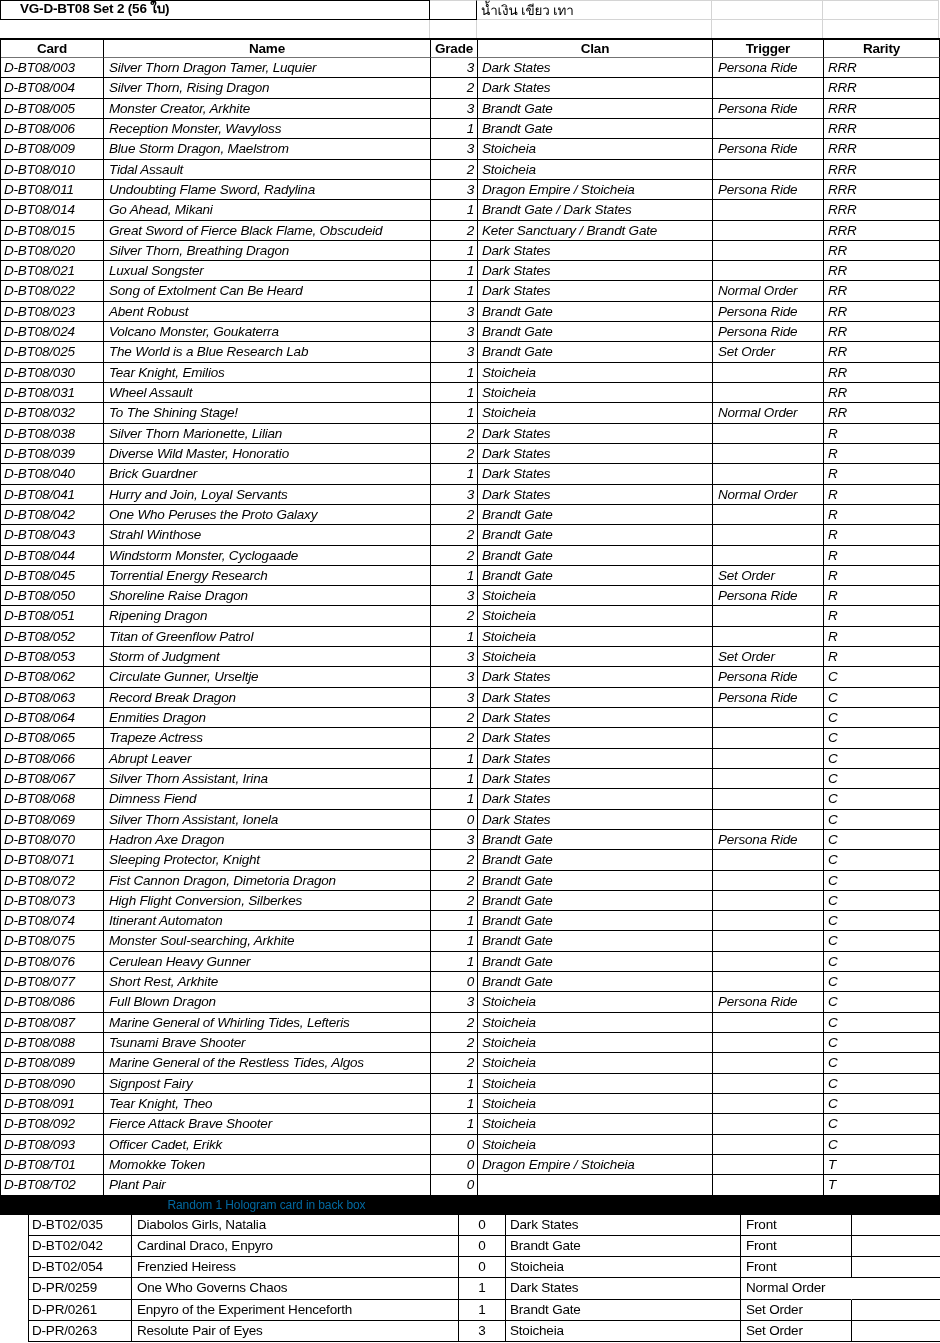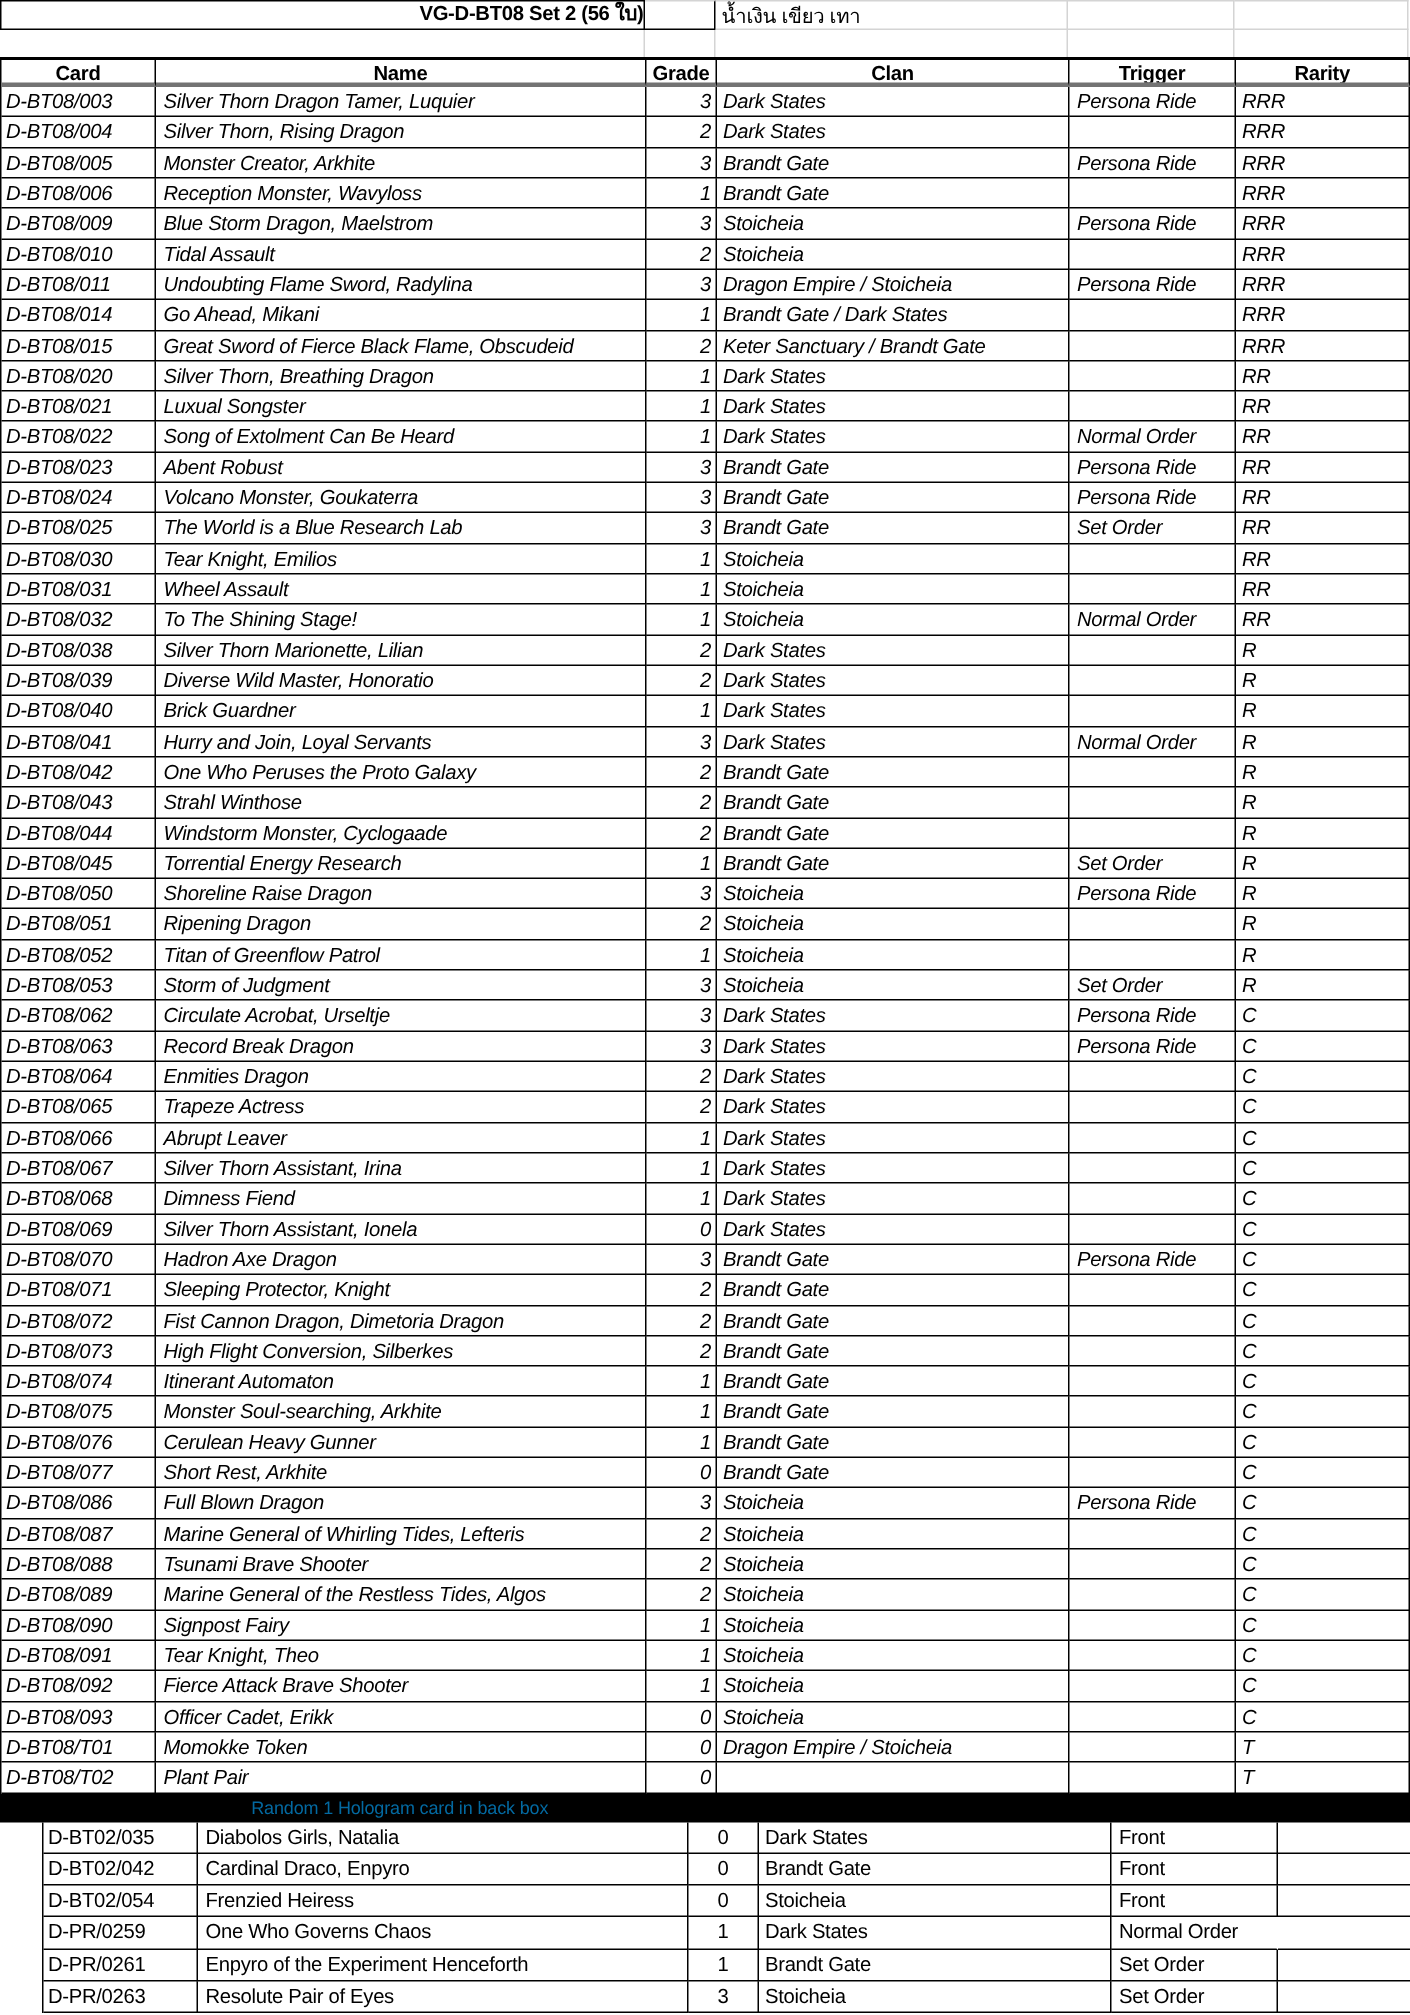--- a/index.html
+++ b/index.html
@@ -7,39 +7,39 @@
     width:940px;height:1343px;background:#ffffff;color:#000;
     font-family:"Liberation Sans","DejaVu Sans",sans-serif;
     font-size:13.5px;letter-spacing:-0.2px;overflow:hidden;
   }
   .sheet{position:relative;width:940px;height:1343px;}
 
   
   .r1{display:flex;height:20px;}
   .r1 .title-cell{
     width:430px;box-sizing:border-box;border:1.5px solid #000;
-    font-weight:bold;padding-left:19px;line-height:16px;white-space:nowrap;overflow:hidden;text-align:right;
+    font-weight:bold;padding-left:19px;line-height:16px;white-space:nowrap;overflow:hidden;
   }
   .r1 .gap-cell{width:47px;box-sizing:border-box;border-right:1px solid #000;border-bottom:1px solid #000;border-top:1px solid #d4d4d4;}
   .r1 .thai-cell{width:235px;box-sizing:border-box;border-right:1px solid #d4d4d4;border-top:1px solid #d4d4d4;border-bottom:1px solid #d4d4d4;padding-left:4px;line-height:19px;white-space:nowrap;}
   .r1 .lite{box-sizing:border-box;border-right:1px solid #d4d4d4;border-top:1px solid #d4d4d4;border-bottom:1px solid #d4d4d4;}
   .r1 .w-trig{width:111px;}
   .r1 .w-rar{width:116px;}
 
   .r2{display:flex;height:18px;}
   .r2 div{box-sizing:border-box;border-right:1px solid #d4d4d4;}
 
   
   .hdr{
     display:grid;grid-template-columns:103px 327px 47px 235px 111px 116px;
     width:940px;height:20px;box-sizing:border-box;
     border-top:2px solid #000;border-left:1px solid #000;
   }
   .hdr div{
-    box-sizing:border-box;border-right:1px solid #000;border-bottom:3px solid #737373;
+    box-sizing:border-box;border-right:1px solid #000;border-bottom:1px solid #737373;
     font-weight:bold;text-align:center;line-height:17px;white-space:nowrap;overflow:hidden;
   }
 
   
   .tbody,.tbot{
     display:grid;grid-template-columns:103px 327px 47px 235px 111px 116px;
     width:940px;box-sizing:border-box;border-left:1px solid #000;
   }
   .tbody{grid-auto-rows:20.32px;font-style:italic;}
   .tbot{grid-auto-rows:21.33px;margin-left:28px;}
@@ -119,21 +119,21 @@
       <div class="row"><div class="cell c-card">D-BT08/040</div><div class="cell c-name">Brick Guardner</div><div class="cell c-grade">1</div><div class="cell c-clan">Dark States</div><div class="cell c-trig"></div><div class="cell c-rar">R</div></div>
       <div class="row"><div class="cell c-card">D-BT08/041</div><div class="cell c-name">Hurry and Join, Loyal Servants</div><div class="cell c-grade">3</div><div class="cell c-clan">Dark States</div><div class="cell c-trig">Normal Order</div><div class="cell c-rar">R</div></div>
       <div class="row"><div class="cell c-card">D-BT08/042</div><div class="cell c-name">One Who Peruses the Proto Galaxy</div><div class="cell c-grade">2</div><div class="cell c-clan">Brandt Gate</div><div class="cell c-trig"></div><div class="cell c-rar">R</div></div>
       <div class="row"><div class="cell c-card">D-BT08/043</div><div class="cell c-name">Strahl Winthose</div><div class="cell c-grade">2</div><div class="cell c-clan">Brandt Gate</div><div class="cell c-trig"></div><div class="cell c-rar">R</div></div>
       <div class="row"><div class="cell c-card">D-BT08/044</div><div class="cell c-name">Windstorm Monster, Cyclogaade</div><div class="cell c-grade">2</div><div class="cell c-clan">Brandt Gate</div><div class="cell c-trig"></div><div class="cell c-rar">R</div></div>
       <div class="row"><div class="cell c-card">D-BT08/045</div><div class="cell c-name">Torrential Energy Research</div><div class="cell c-grade">1</div><div class="cell c-clan">Brandt Gate</div><div class="cell c-trig">Set Order</div><div class="cell c-rar">R</div></div>
       <div class="row"><div class="cell c-card">D-BT08/050</div><div class="cell c-name">Shoreline Raise Dragon</div><div class="cell c-grade">3</div><div class="cell c-clan">Stoicheia</div><div class="cell c-trig">Persona Ride</div><div class="cell c-rar">R</div></div>
       <div class="row"><div class="cell c-card">D-BT08/051</div><div class="cell c-name">Ripening Dragon</div><div class="cell c-grade">2</div><div class="cell c-clan">Stoicheia</div><div class="cell c-trig"></div><div class="cell c-rar">R</div></div>
       <div class="row"><div class="cell c-card">D-BT08/052</div><div class="cell c-name">Titan of Greenflow Patrol</div><div class="cell c-grade">1</div><div class="cell c-clan">Stoicheia</div><div class="cell c-trig"></div><div class="cell c-rar">R</div></div>
       <div class="row"><div class="cell c-card">D-BT08/053</div><div class="cell c-name">Storm of Judgment</div><div class="cell c-grade">3</div><div class="cell c-clan">Stoicheia</div><div class="cell c-trig">Set Order</div><div class="cell c-rar">R</div></div>
-      <div class="row"><div class="cell c-card">D-BT08/062</div><div class="cell c-name">Circulate Acrobat, Urseltje</div><div class="cell c-grade">3</div><div class="cell c-clan">Dark States</div><div class="cell c-trig">Persona Ride</div><div class="cell c-rar">C</div></div>
+      <div class="row"><div class="cell c-card">D-BT08/062</div><div class="cell c-name">Circulate Gunner, Urseltje</div><div class="cell c-grade">3</div><div class="cell c-clan">Dark States</div><div class="cell c-trig">Persona Ride</div><div class="cell c-rar">C</div></div>
       <div class="row"><div class="cell c-card">D-BT08/063</div><div class="cell c-name">Record Break Dragon</div><div class="cell c-grade">3</div><div class="cell c-clan">Dark States</div><div class="cell c-trig">Persona Ride</div><div class="cell c-rar">C</div></div>
       <div class="row"><div class="cell c-card">D-BT08/064</div><div class="cell c-name">Enmities Dragon</div><div class="cell c-grade">2</div><div class="cell c-clan">Dark States</div><div class="cell c-trig"></div><div class="cell c-rar">C</div></div>
       <div class="row"><div class="cell c-card">D-BT08/065</div><div class="cell c-name">Trapeze Actress</div><div class="cell c-grade">2</div><div class="cell c-clan">Dark States</div><div class="cell c-trig"></div><div class="cell c-rar">C</div></div>
       <div class="row"><div class="cell c-card">D-BT08/066</div><div class="cell c-name">Abrupt Leaver</div><div class="cell c-grade">1</div><div class="cell c-clan">Dark States</div><div class="cell c-trig"></div><div class="cell c-rar">C</div></div>
       <div class="row"><div class="cell c-card">D-BT08/067</div><div class="cell c-name">Silver Thorn Assistant, Irina</div><div class="cell c-grade">1</div><div class="cell c-clan">Dark States</div><div class="cell c-trig"></div><div class="cell c-rar">C</div></div>
       <div class="row"><div class="cell c-card">D-BT08/068</div><div class="cell c-name">Dimness Fiend</div><div class="cell c-grade">1</div><div class="cell c-clan">Dark States</div><div class="cell c-trig"></div><div class="cell c-rar">C</div></div>
       <div class="row"><div class="cell c-card">D-BT08/069</div><div class="cell c-name">Silver Thorn Assistant, Ionela</div><div class="cell c-grade">0</div><div class="cell c-clan">Dark States</div><div class="cell c-trig"></div><div class="cell c-rar">C</div></div>
       <div class="row"><div class="cell c-card">D-BT08/070</div><div class="cell c-name">Hadron Axe Dragon</div><div class="cell c-grade">3</div><div class="cell c-clan">Brandt Gate</div><div class="cell c-trig">Persona Ride</div><div class="cell c-rar">C</div></div>
       <div class="row"><div class="cell c-card">D-BT08/071</div><div class="cell c-name">Sleeping Protector, Knight</div><div class="cell c-grade">2</div><div class="cell c-clan">Brandt Gate</div><div class="cell c-trig"></div><div class="cell c-rar">C</div></div>
       <div class="row"><div class="cell c-card">D-BT08/072</div><div class="cell c-name">Fist Cannon Dragon, Dimetoria Dragon</div><div class="cell c-grade">2</div><div class="cell c-clan">Brandt Gate</div><div class="cell c-trig"></div><div class="cell c-rar">C</div></div>

